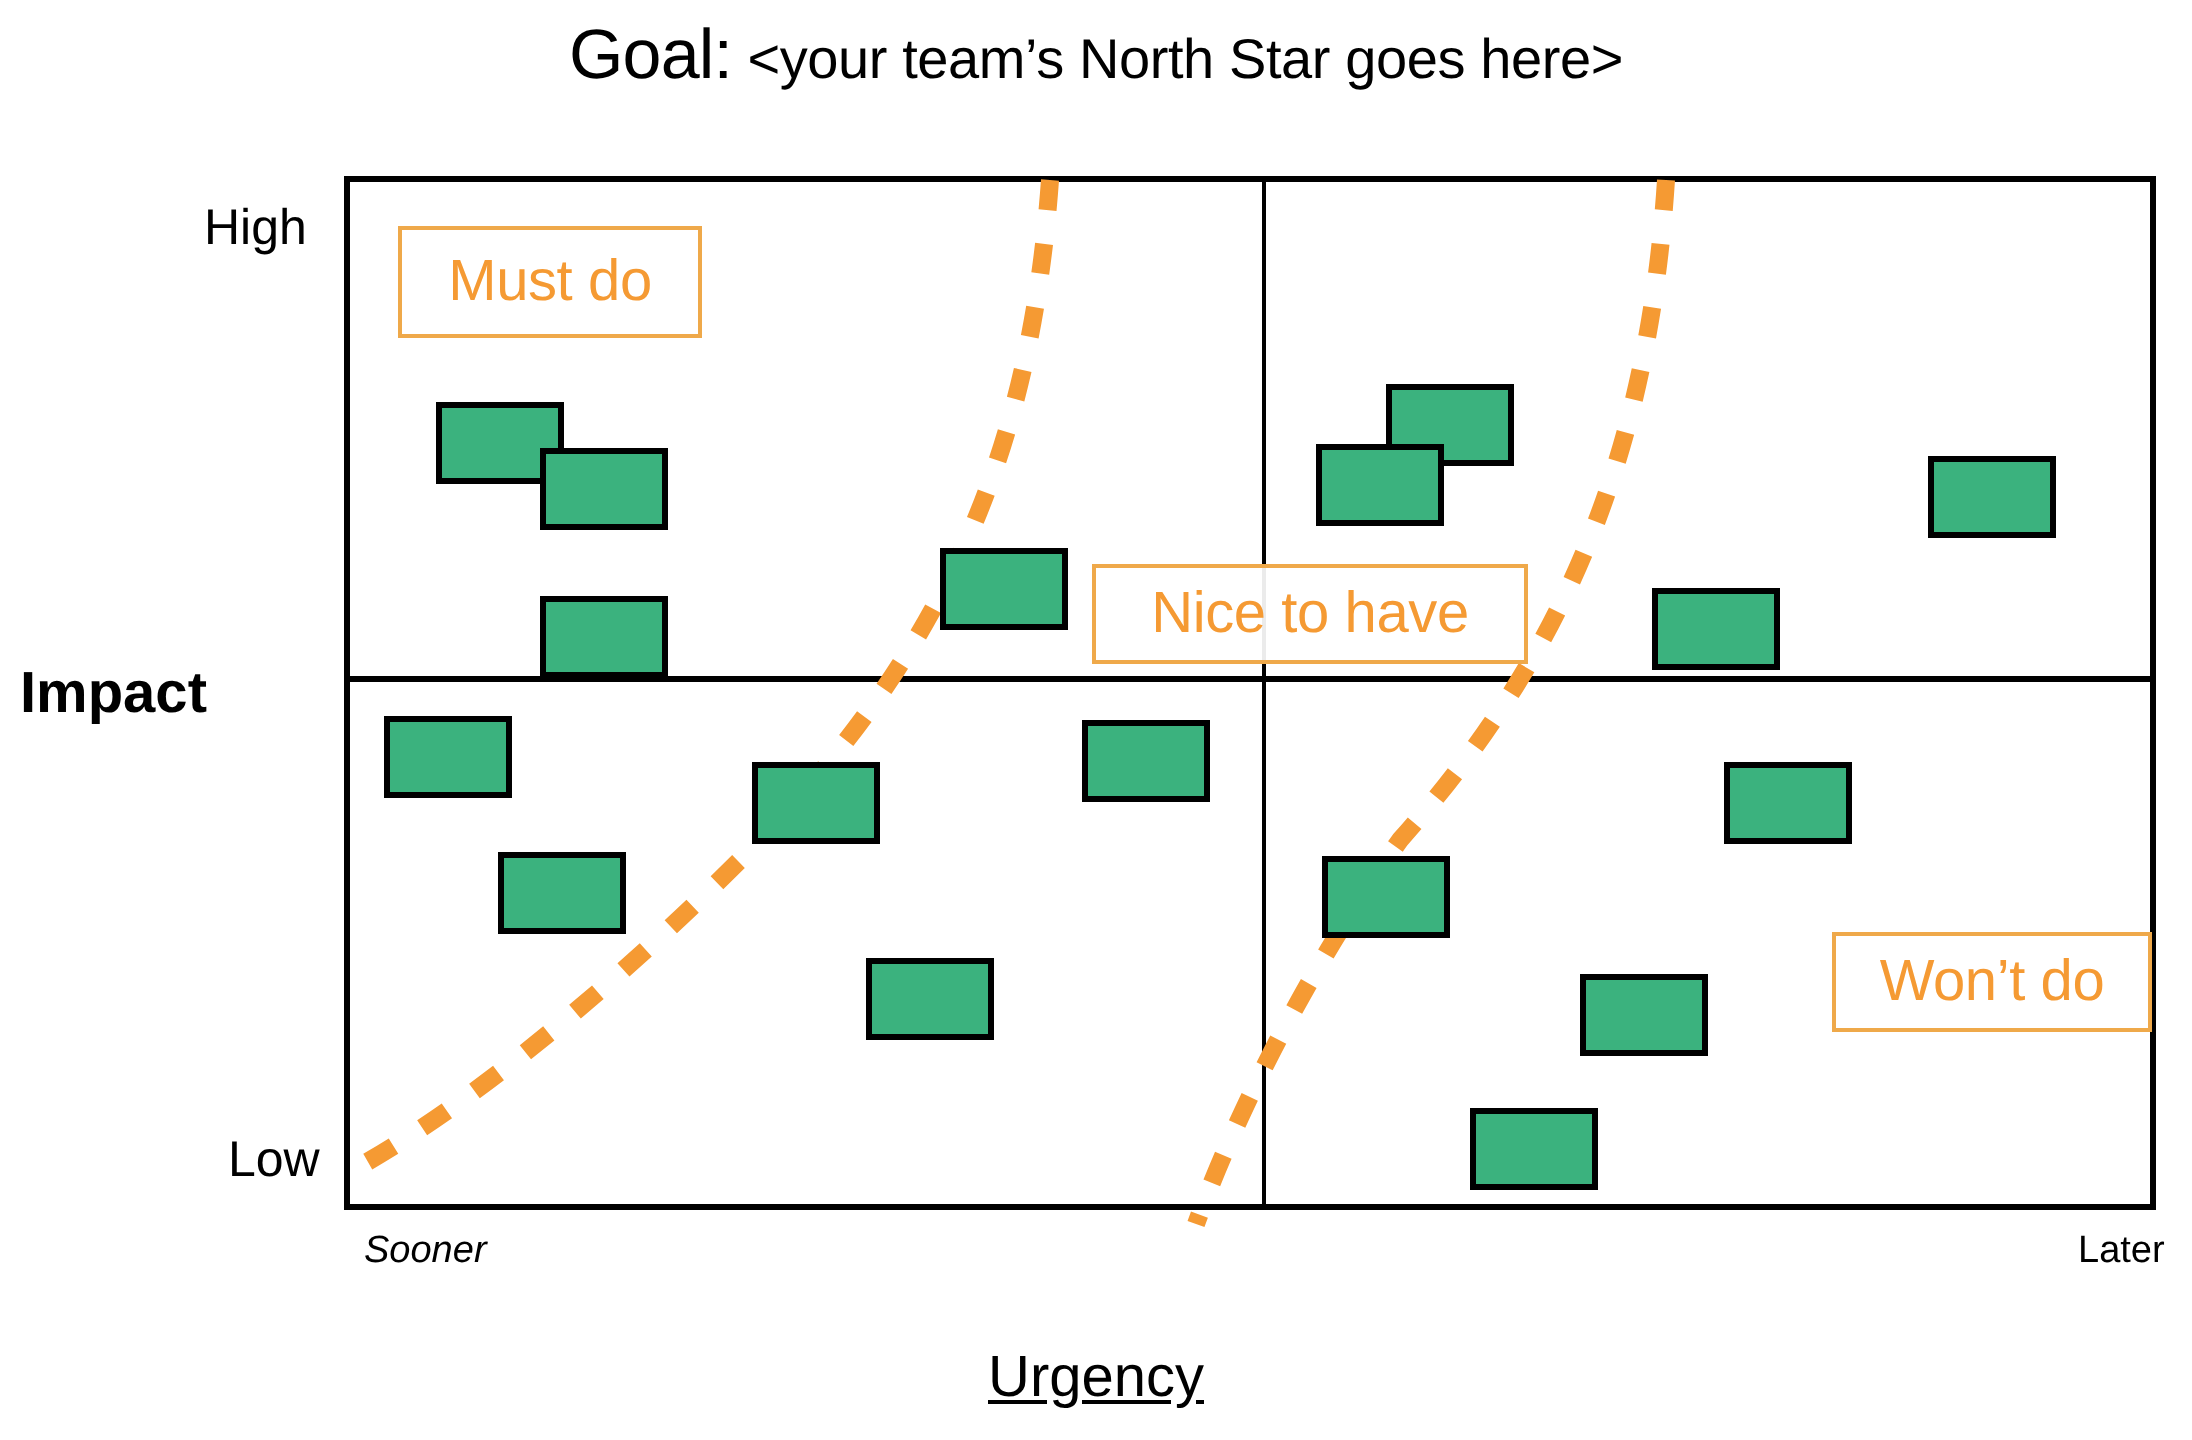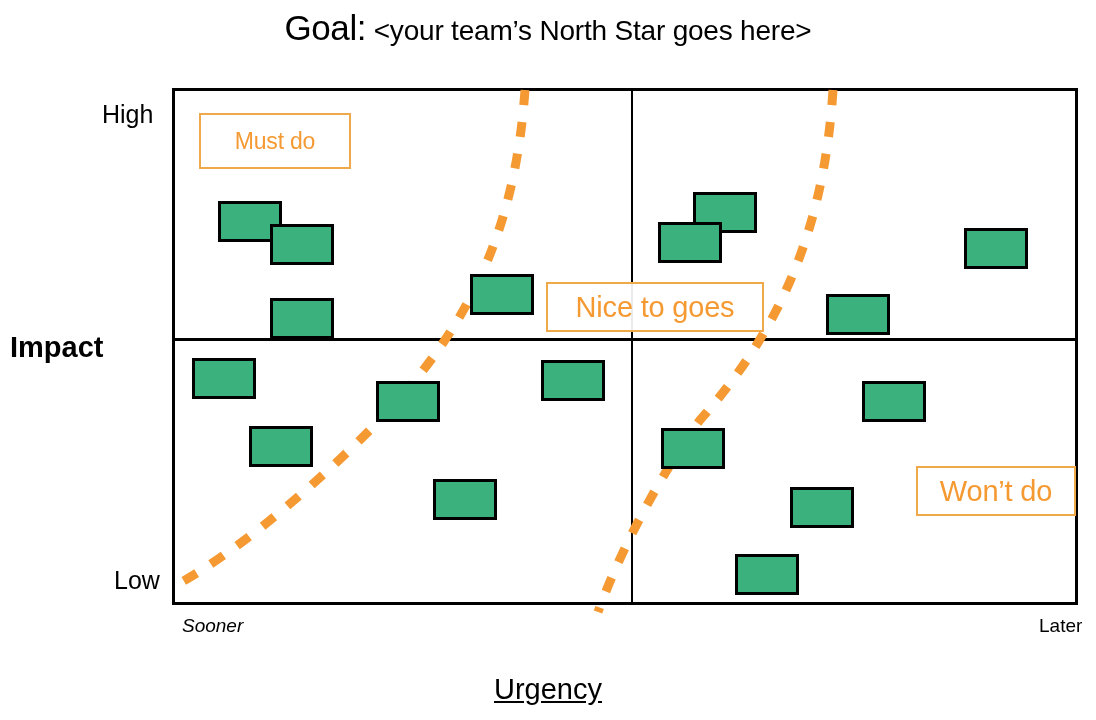--- a/index.html
+++ b/index.html
@@ -93,21 +93,21 @@
     border: 2px solid #EFA94A;
     background: rgba(255,255,255,0.92);
     color: #F59A33;
     box-sizing: border-box;
     display: flex;
     align-items: center;
     justify-content: center;
     white-space: nowrap;
     letter-spacing: -0.2px;
   }
-  #label-must-do   { left: 199px; top: 113px; width: 152px; height: 56px;  font-size: 23px; }
+  #label-must-do   { left: 199px; top: 113px; width: 152px; height: 56px;  font-size: 29px; }
   #label-nice      { left: 546px; top: 282px; width: 218px; height: 50px;  font-size: 29px; }
   #label-wont      { left: 916px; top: 466px; width: 160px; height: 50px;  font-size: 29px; }
 
   
   .axis-text { position: absolute; white-space: nowrap; }
   #tick-high   { left: 102px; top: 100px;  font-size: 25px; }
   #tick-low    { left: 114px; top: 566px;  font-size: 25px; }
   #axis-impact { left: 10px;  top: 331px;  font-size: 29px; font-weight: bold; }
   #tick-sooner { left: 182px; top: 615px;  font-size: 19px; font-style: italic; }
   #tick-later  { left: 1022px;top: 615px;  font-size: 19px; margin-left: 17px; }
@@ -156,19 +156,19 @@
       <div class="note" style="left: 862px; top: 381px; width: 64px; height: 41px; background: rgb(59, 178, 126); border-color: rgb(0, 0, 0);"></div>
       <div class="note" style="left: 661px; top: 428px; width: 64px; height: 41px; background: rgb(59, 178, 126); border-color: rgb(0, 0, 0);"></div>
       <div class="note" style="left: 790px; top: 487px; width: 64px; height: 41px; background: rgb(59, 178, 126); border-color: rgb(0, 0, 0);"></div>
       <div class="note" style="left: 735px; top: 554px; width: 64px; height: 41px; background: rgb(59, 178, 126); border-color: rgb(0, 0, 0);"></div>
     </div>
 
   <div class="qlabel" id="label-must-do">
     <span>Must do</span>
   </div>
   <div class="qlabel" id="label-nice">
-    <span>Nice to goes</span>
+    <span>Nice to have</span>
   </div>
   <div class="qlabel" id="label-wont">
     <span>Won’t do</span>
   </div>
 
 </div>
 
 </body></html>

